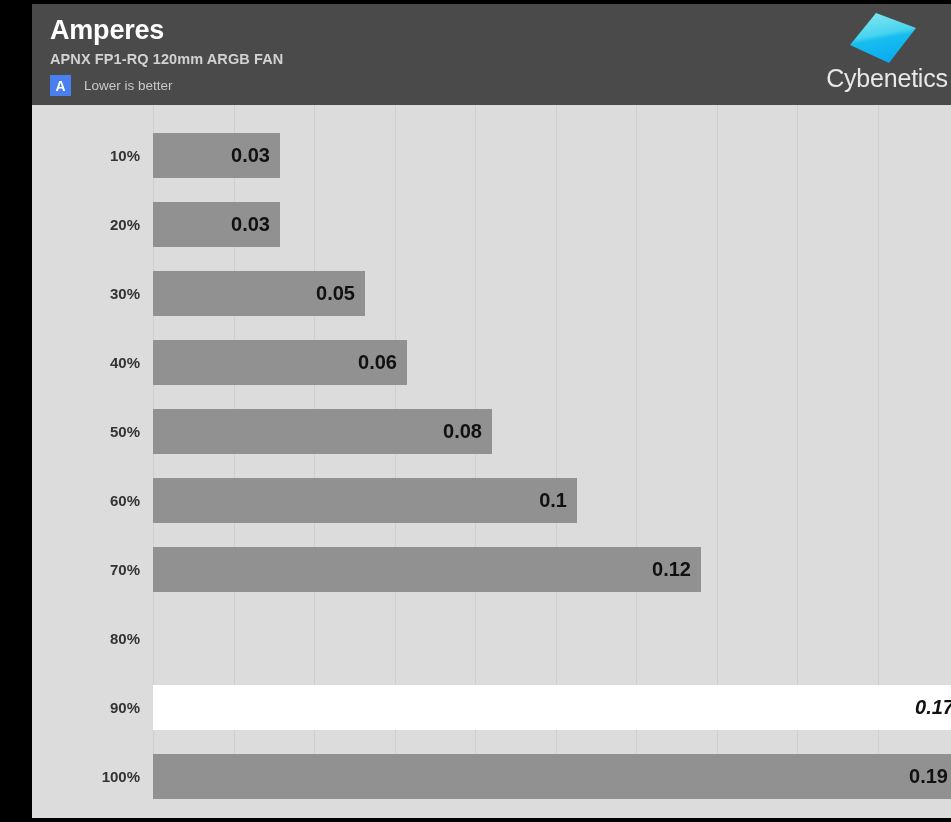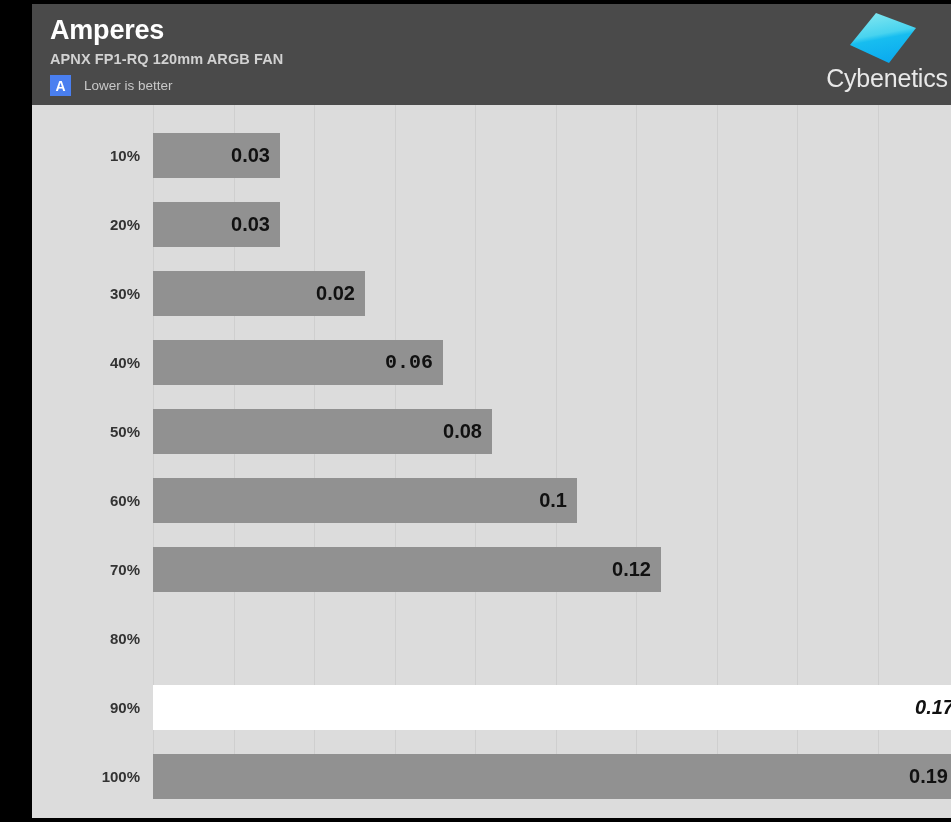--- a/index.html
+++ b/index.html
@@ -227,44 +227,44 @@
           </div>
           <div class="row" style="top: 97px;">
             <div class="cat-label">20%</div>
             <div class="bar" style="width: 127px; background: rgb(145, 145, 145);">
               <span class="bar-value">0.03</span>
             </div>
           </div>
           <div class="row" style="top: 166px;">
             <div class="cat-label">30%</div>
             <div class="bar" style="width: 212px; background: rgb(145, 145, 145);">
-              <span class="bar-value">0.02</span>
+              <span class="bar-value">0.05</span>
             </div>
           </div>
           <div class="row" style="top: 235px;">
             <div class="cat-label">40%</div>
-            <div class="bar" style="width: 290px; background: rgb(145, 145, 145); font-family: Liberation Mono, monospace;">
+            <div class="bar" style="width: 254px; background: rgb(145, 145, 145);">
               <span class="bar-value">0.06</span>
             </div>
           </div>
           <div class="row" style="top: 304px;">
             <div class="cat-label">50%</div>
             <div class="bar" style="width: 339px; background: rgb(145, 145, 145);">
               <span class="bar-value">0.08</span>
             </div>
           </div>
           <div class="row" style="top: 373px; padding-left: 48px;">
             <div class="cat-label">60%</div>
             <div class="bar" style="width: 424px; background: rgb(145, 145, 145);">
               <span class="bar-value">0.1</span>
             </div>
           </div>
           <div class="row" style="top: 442px;">
             <div class="cat-label">70%</div>
-            <div class="bar" style="width: 508px; background: rgb(145, 145, 145);">
+            <div class="bar" style="width: 548px; background: rgb(145, 145, 145);">
               <span class="bar-value">0.12</span>
             </div>
           </div>
           <div class="row" style="top: 511px;">
             <div class="cat-label">80%</div>
           </div>
           <div class="row" style="top: 580px;">
             <div class="cat-label">90%</div>
             <div class="bar" style="width: 811px; background: #ffffff; font-style: italic;">
               <span class="bar-value">0.17</span>

